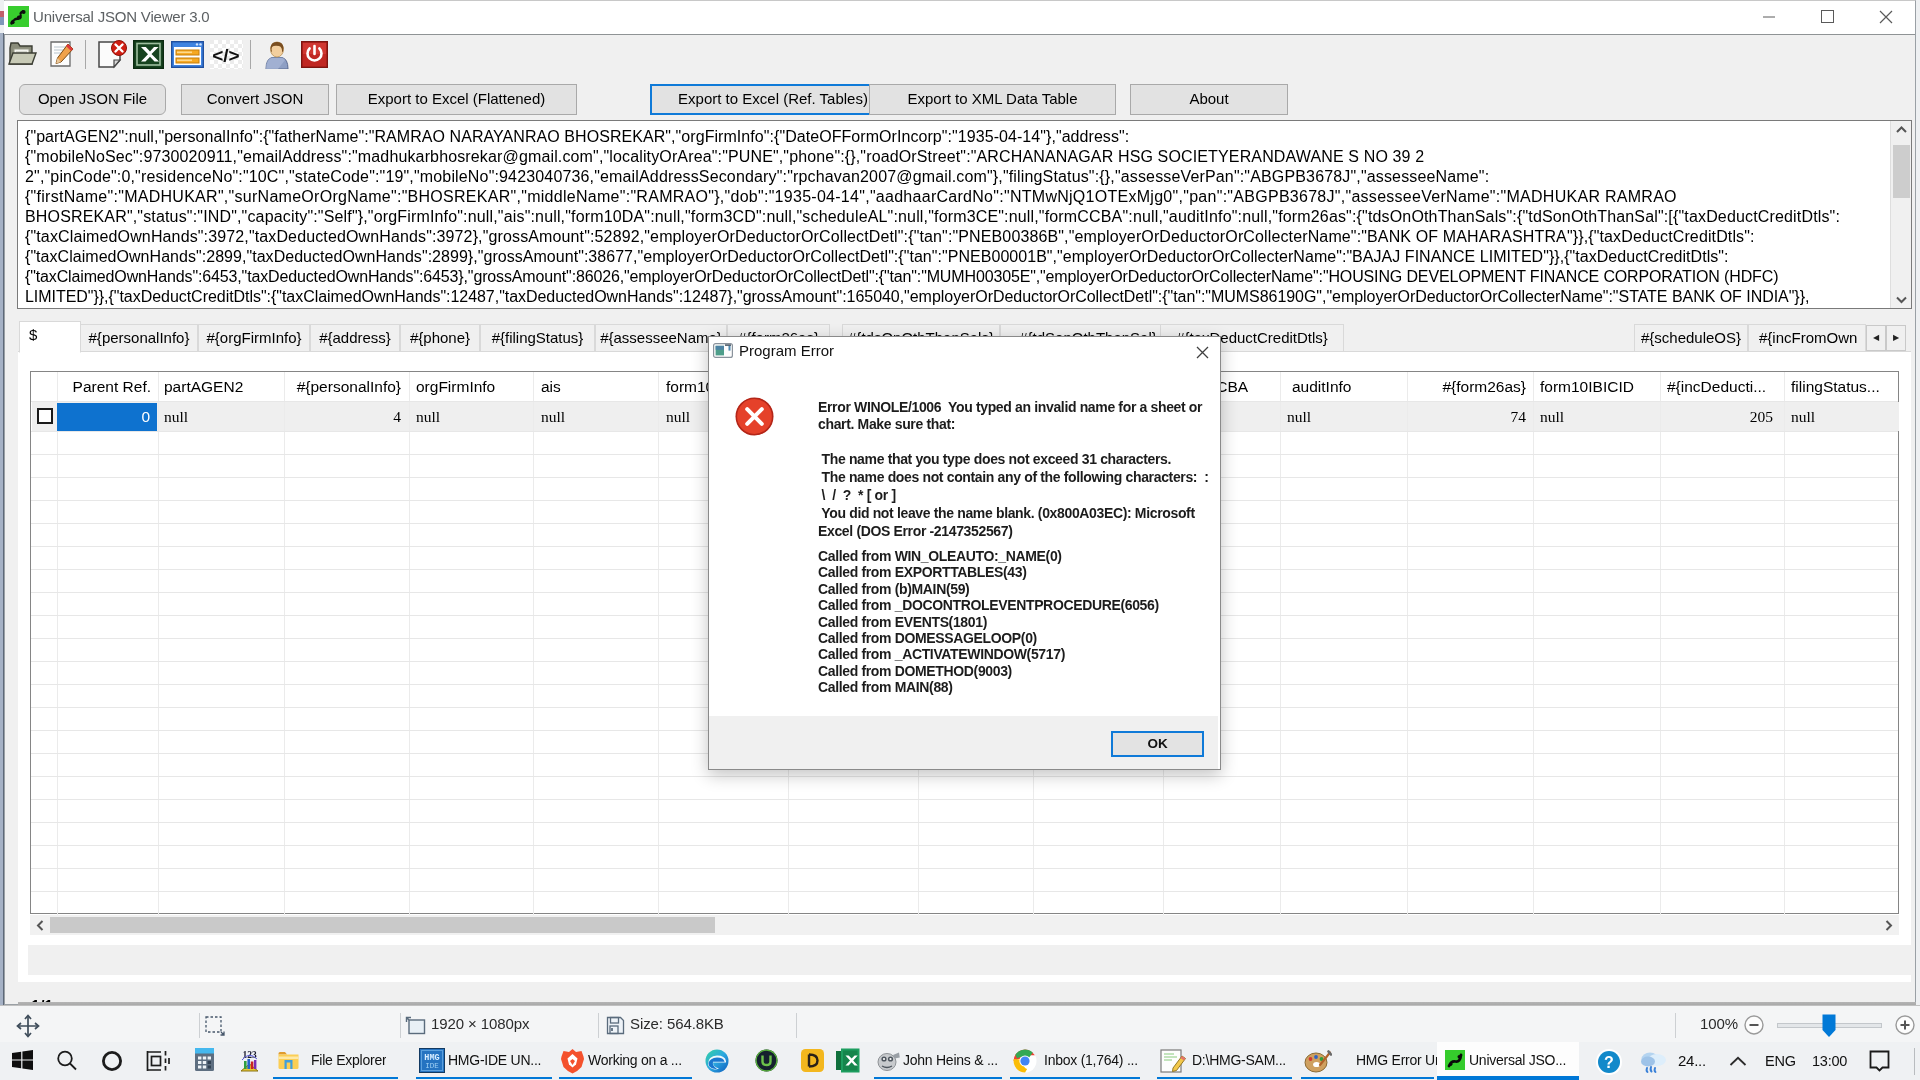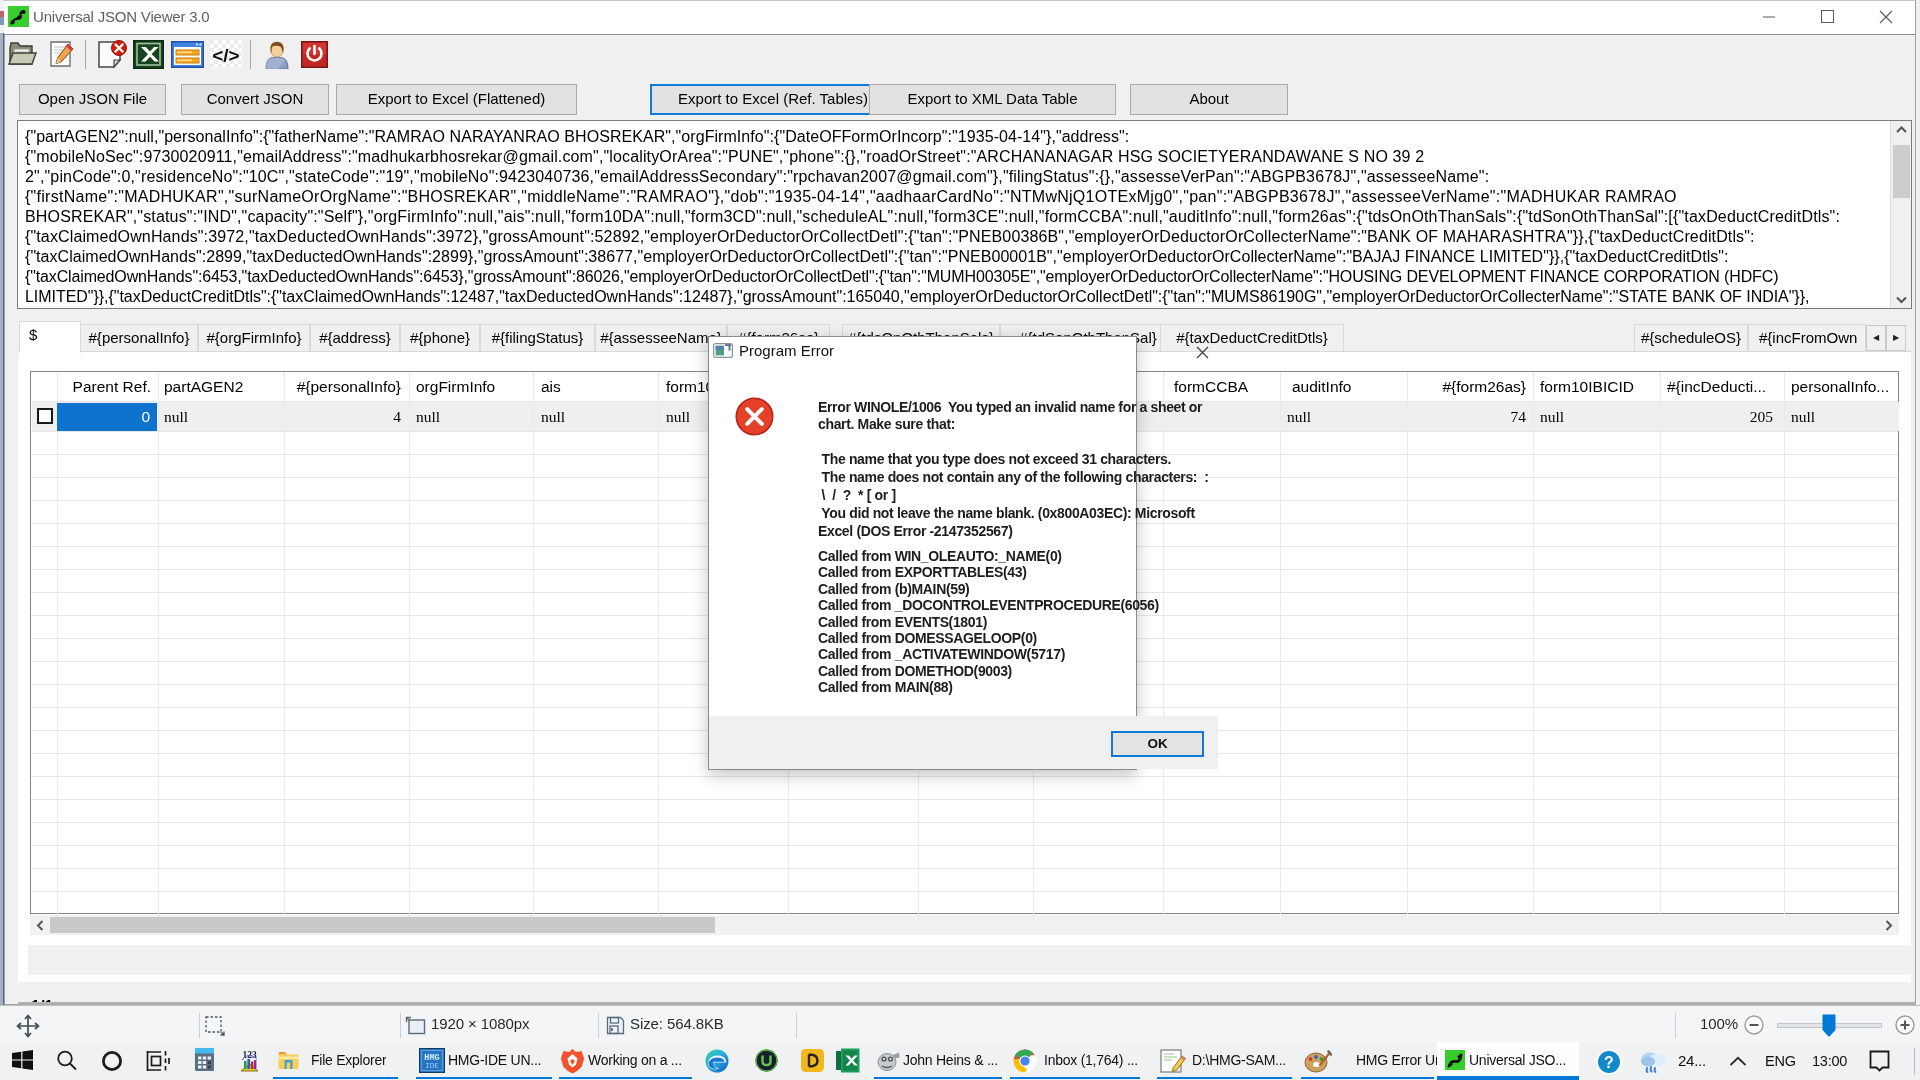--- a/index.html
+++ b/index.html
@@ -44,21 +44,21 @@
 #row1 { position:absolute; left:1px; top:30px; width:1867px; height:29px; background:#efefef; }
 #bluecell { position:absolute; left:26px; top:31px; width:100px; height:28px; background:#0e72cf; color:#fff; font-size:15.5px; line-height:28px; text-align:right; padding-right:7px; }
 #checkbox { position:absolute; left:6px; top:36px; width:16px; height:16px; background:#fff; border:2px solid #1a1a1a; }
 
 
 #hsb { position:absolute; left:12px; top:563px; width:1869px; height:20px; background:#f1f1f1; }
 #hsb-thumb { position:absolute; left:20px; top:2px; width:665px; height:16px; background:#c9c9c9; }
 #pagestrip { position:absolute; left:10px; top:593px; width:1883px; height:30px; background:#f0f0f0; }
 
 
-#dlg { position:absolute; left:708px; top:336px; width:429px; height:434px; background:#fff; border:1px solid #8a8a8a; box-shadow:0 5px 16px rgba(0,0,0,0.24); z-index:10; }
+#dlg { position:absolute; left:708px; top:336px; width:513px; height:434px; background:#fff; border:1px solid #8a8a8a; box-shadow:0 5px 16px rgba(0,0,0,0.24); z-index:10; }
 #dlg-foot { position:absolute; left:0; bottom:0; width:509px; height:53px; background:#f0f0f0; }
 #okbtn { position:absolute; left:402px; top:394px; width:93px; height:26px; background:#e3e3e3; border:2px solid #0f7ad8; font-size:13.5px; font-weight:bold; color:#111; text-align:center; line-height:22px; }
 .dtxt { position:absolute; left:77px; font-size:14px; font-weight:bold; color:#1c1c1c; letter-spacing:-0.35px; white-space:pre;margin-left:32px; }
 
 
 #statusbar { position:absolute; left:0; top:1005px; width:1920px; height:37px; background:#f4f5f6; border-top:1px solid #c0c0c0; }
 .ssep { position:absolute; top:7px; width:1px; height:25px; background:#cdd0d3; }
 .stxt { position:absolute; font-size:15px; letter-spacing:-0.1px; color:#2b2b2b; }
 
 
@@ -151,21 +151,21 @@
   </svg>
   <svg class="abs" style="left:301px; top:41px;" width="27" height="27">
     <rect x="0.7" y="0.7" width="25.6" height="25.6" fill="#c02722" stroke="#7e140f" stroke-width="1.4"></rect>
     <rect x="2" y="2" width="23" height="11" fill="#d9413a" opacity="0.65"></rect>
     <path d="M13.5 5 L13.5 13" stroke="#fff" stroke-width="2.6" stroke-linecap="round"></path>
     <path d="M8.6 7.5 A7 7 0 1 0 18.4 7.5" stroke="#fff" stroke-width="2.6" fill="none" stroke-linecap="round"></path>
   </svg>
   <div class="tbsep" style="left:85px;"></div>
   <div class="tbsep" style="left:250px;"></div>
 
-  <div class="btn" style="left:19px; width:147px;">Open JSON File</div>
+  <div class="btn" style="left:19px; width:147px;border-radius:6px;">Open JSON File</div>
   <div class="btn" style="left:181px; width:148px;">Convert JSON</div>
   <div class="btn" style="left:336px; width:241px;">Export to Excel (Flattened)</div>
   <div class="btn focus" style="left:606px; width:246px;margin-left:44px;">Export to Excel (Ref. Tables)</div>
   <div class="btn" style="left:869px; width:247px;">Export to XML Data Table</div>
   <div class="btn" style="left:1130px; width:158px;">About</div>
 
   <div id="jsonbox">
     <div id="jsontext">
         <div style="letter-spacing:0.06px;">{"partAGEN2":null,"personalInfo":{"fatherName":"RAMRAO NARAYANRAO BHOSREKAR","orgFirmInfo":{"DateOFFormOrIncorp":"1935-04-14"},"address":</div>
         <div style="letter-spacing:0.14px;">{"mobileNoSec":9730020911,"emailAddress":"madhukarbhosrekar@gmail.com","localityOrArea":"PUNE","phone":{},"roadOrStreet":"ARCHANANAGAR HSG SOCIETYERANDAWANE S NO 39 2</div>
@@ -253,21 +253,21 @@
       <div class="hcell" style="left:510px; width:100px;">ais</div>
       <div class="hcell" style="left:635px; width:110px;">form10DA</div>
       <div class="hcell" style="left:765px; width:110px;">form3CD</div>
       <div class="hcell" style="left:895px; width:110px;">scheduleAL</div>
       <div class="hcell" style="left:1025px; width:110px;">form3CE</div>
       <div class="hcell" style="left:1143px; width:90px;">formCCBA</div>
       <div class="hcell" style="left:1261px; width:110px;">auditInfo</div>
       <div class="hcell" style="left:1376px; width:119px; text-align:right;">#{form26as}</div>
       <div class="hcell" style="left:1509px; width:115px;">form10IBICID</div>
       <div class="hcell" style="left:1636px; width:112px;">#{incDeducti...</div>
-      <div class="hcell" style="left:1760px; width:112px;">personalInfo...</div>
+      <div class="hcell" style="left:1760px; width:112px;">filingStatus...</div>
       <div id="bluecell">0</div>
       <div id="checkbox"></div>
       <div class="dcell" style="left:133px;">null</div>
       <div class="dcell" style="left:253px; width:117px; text-align:right;">4</div>
       <div class="dcell" style="left:385px;">null</div>
       <div class="dcell" style="left:510px;">null</div>
       <div class="dcell" style="left:635px;">null</div>
       <div class="dcell" style="left:1256px;">null</div>
       <div class="dcell" style="left:1376px; width:119px; text-align:right;">74</div>
       <div class="dcell" style="left:1509px;">null</div>

